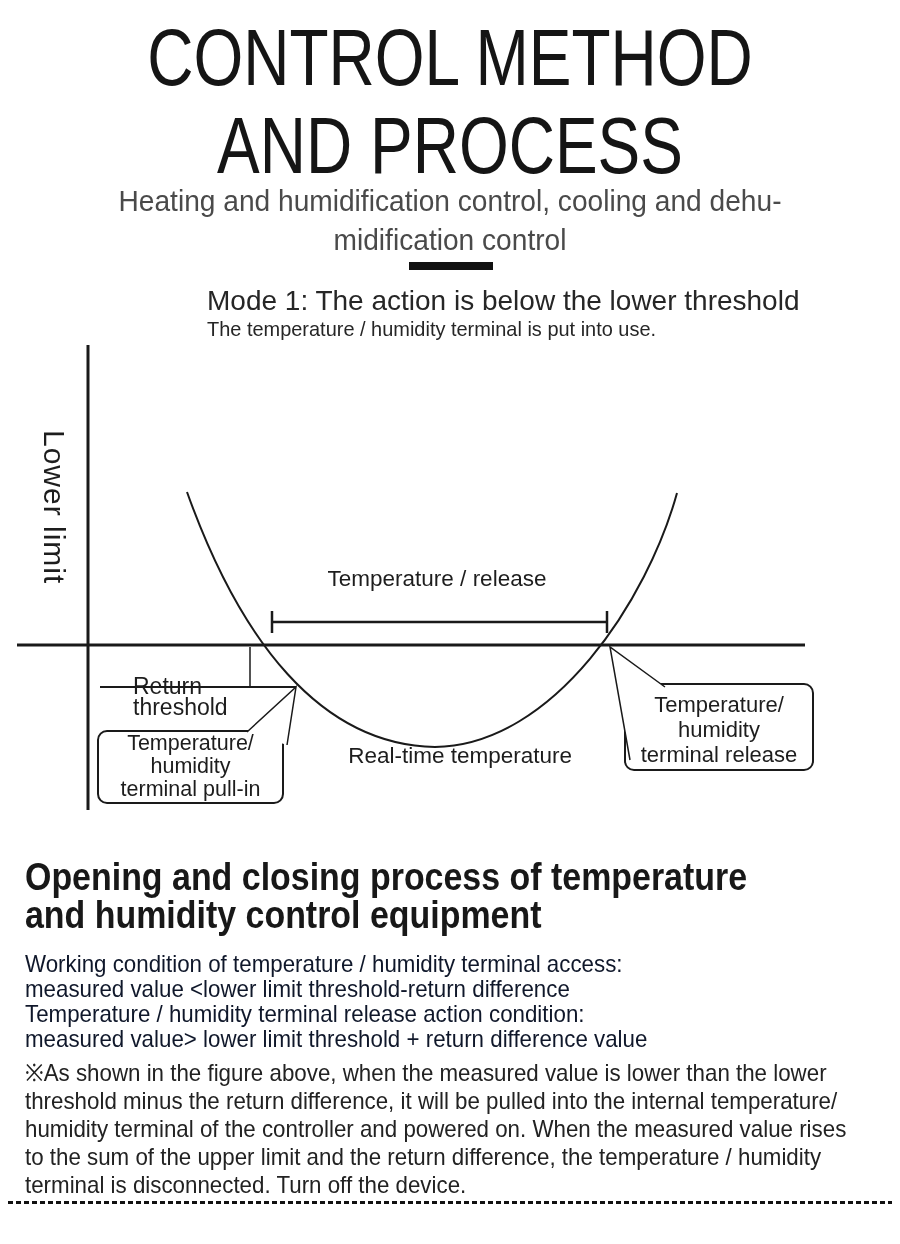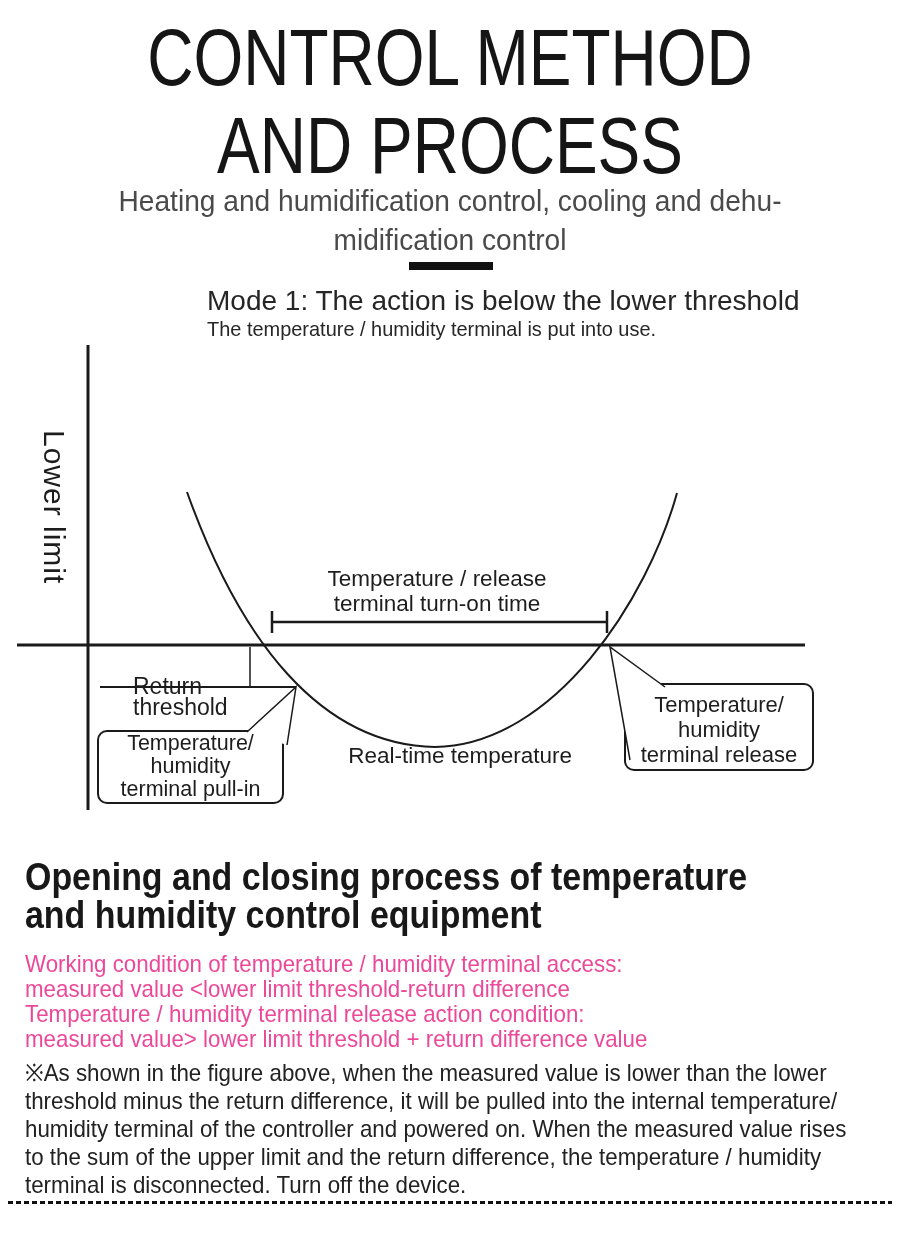--- a/index.html
+++ b/index.html
@@ -33,21 +33,21 @@
   .turnon{left:287px;top:226px;width:300px;text-align:center;font-size:22.5px;line-height:25px;}
   .rdiff{left:133px;top:307px;font-size:23px;line-height:21px;margin-top:29px;}
   .pullin-text{left:98px;top:392px;width:185px;text-align:center;font-size:21.5px;line-height:23px;}
   .release-text{left:625px;top:352px;width:188px;text-align:center;font-size:22px;line-height:25px;}
   .curvelabel{left:322px;top:403px;width:250px;text-align:right;font-size:22.5px;line-height:26px;}
   
   .section-heading{
     left:25px;top:858px;font-size:39px;line-height:38px;font-weight:700;color:#181818;
     transform:scaleX(0.87);transform-origin:0 0;white-space:nowrap;
   }
-  .conditions{left:25px;top:951px;font-size:24px;line-height:25px;color:#ec4899;}
+  .conditions{left:25px;top:951px;font-size:24px;line-height:25px;color:#0f172a;}
   .conditions div{white-space:nowrap;transform:scaleX(0.93);transform-origin:0 50%;}
   .note{left:25px;top:1059px;font-size:24px;line-height:28px;color:#222;}
   .note div{white-space:nowrap;transform:scaleX(0.93);transform-origin:0 50%;}
   .dashed-line{
     left:8px;top:1201px;width:884px;height:3px;
     background:repeating-linear-gradient(90deg,#111 0px,#111 5px,transparent 5px,transparent 8px);
   }
 </style>
 </head>
 <body>
@@ -88,21 +88,20 @@
     <path d="M247,392 L296,347 L287,405 Z" fill="#ffffff" stroke="none"></path>
     <path d="M247,392 L296,347 L287,405" fill="none" stroke="#1a1a1a" stroke-width="1.5"></path>
     <path d="M610,307 L665,347 L630,420 Z" fill="#ffffff" stroke="none"></path>
     <path d="M665,347 L610,307 L630,420" fill="none" stroke="#1a1a1a" stroke-width="1.5"></path>
   </svg>
 
   <div class="dlabel y-label">Lower limit</div>
 
   <div class="dlabel turnon">
     <div>Temperature / release</div>
-    <div>terminal turn-on time</div>
   </div>
 
   <div class="dlabel rdiff">
     <div>Return</div>
     <div>threshold</div>
   </div>
 
   <div class="dlabel pullin-text">
     <div>Temperature/</div>
     <div>humidity</div>

